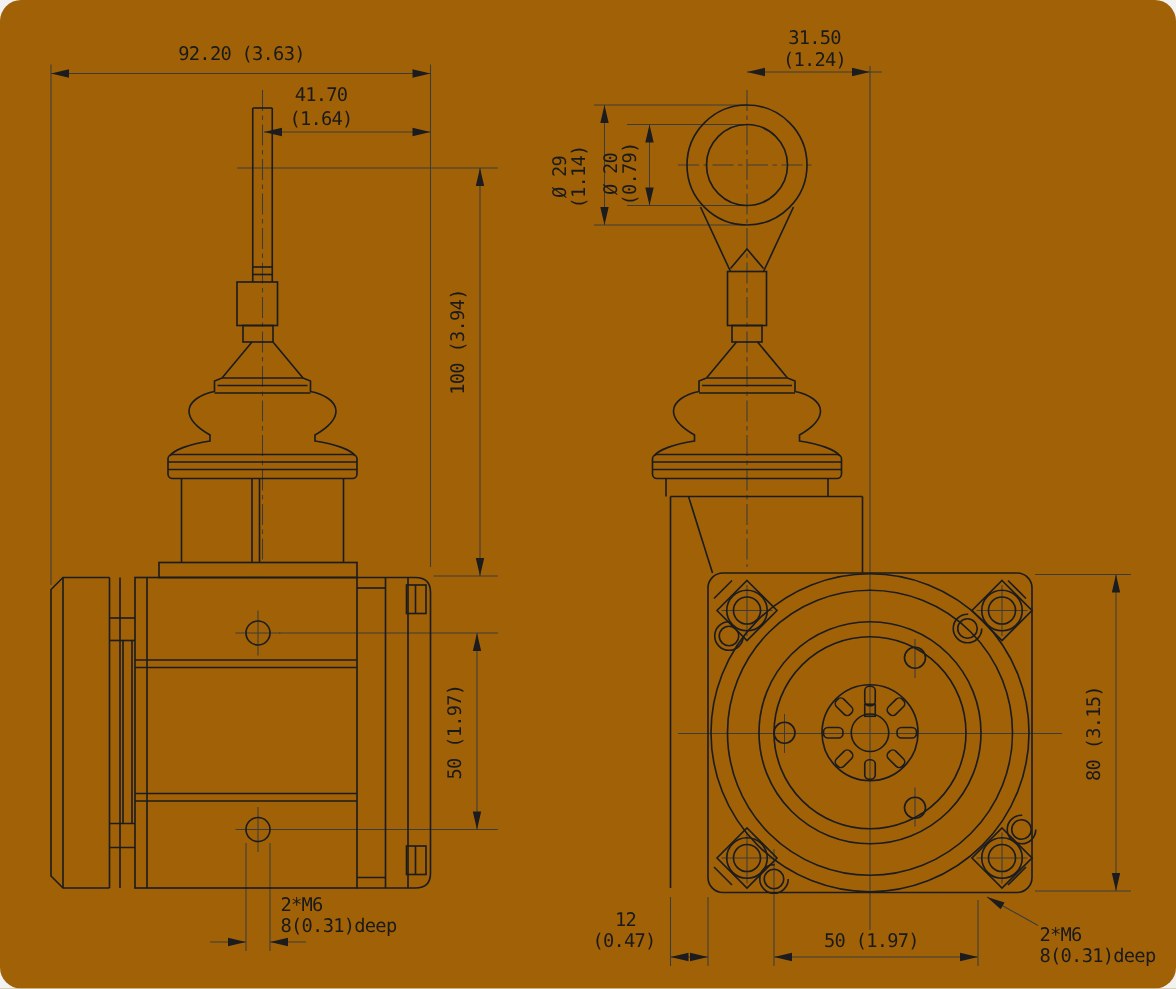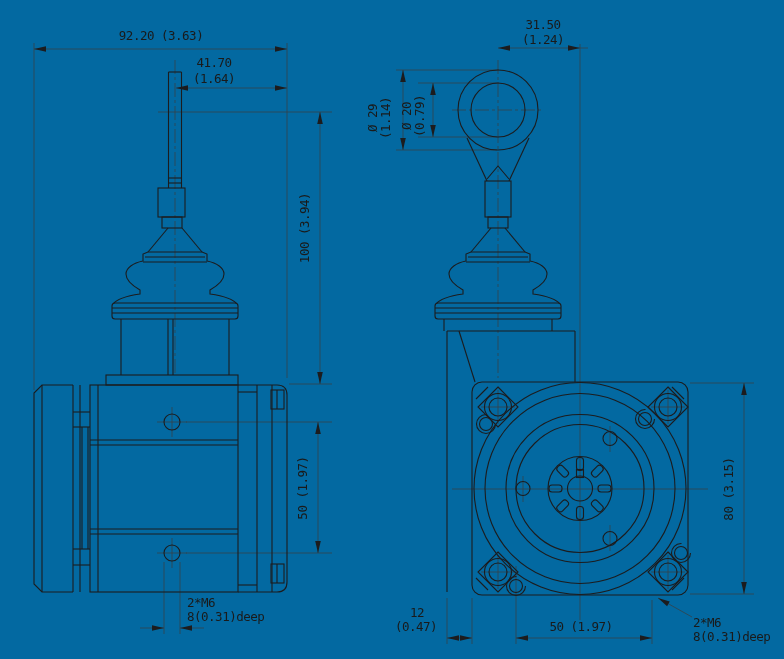--- a/index.html
+++ b/index.html
@@ -1,19 +1,20 @@
 <!DOCTYPE html>
 <html><head>
 <meta charset="utf-8">
 <style>
   html,body{margin:0;padding:0;background:#f2f2f2;}
   .sheet{
-    position:relative;width:784px;height:659px;background:#0369a1;
+    position:relative;width:784px;height:659px;background:#a16207;
     font-family:"DejaVu Sans Mono","Liberation Mono",monospace;
     overflow:hidden;
+    border-radius:14px;
   }
   svg{position:absolute;left:0;top:0;}
   svg text{
     font-family:"DejaVu Sans Mono","Liberation Mono",monospace;
     font-size:12.5px;fill:#1a1a1a;letter-spacing:-0.5px;
   }
   .obj{stroke:#1c1c1e;stroke-width:1.1;fill:none;}
   .thin{stroke:#3c3c3c;stroke-width:0.7;fill:none;}
   .cline{stroke:#3c3c3c;stroke-width:0.7;fill:none;stroke-dasharray:14,3,3,3;}
   .arr{fill:#1c1c1e;stroke:none;}

